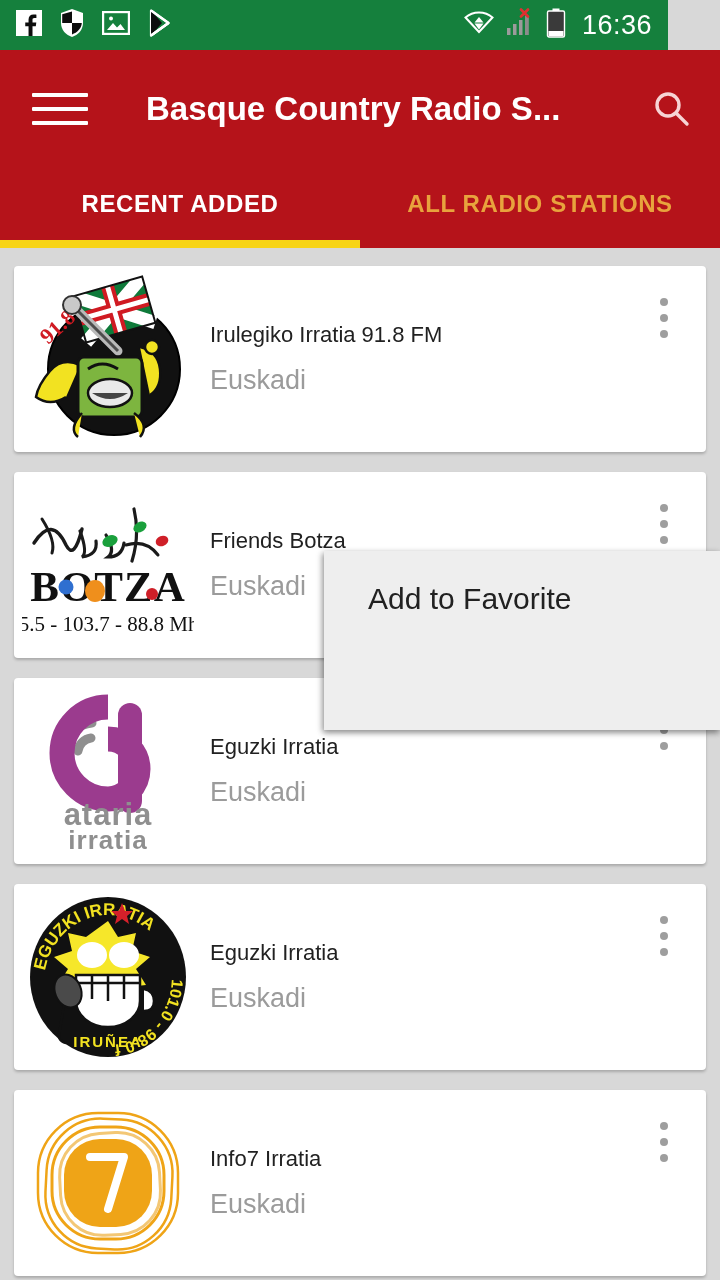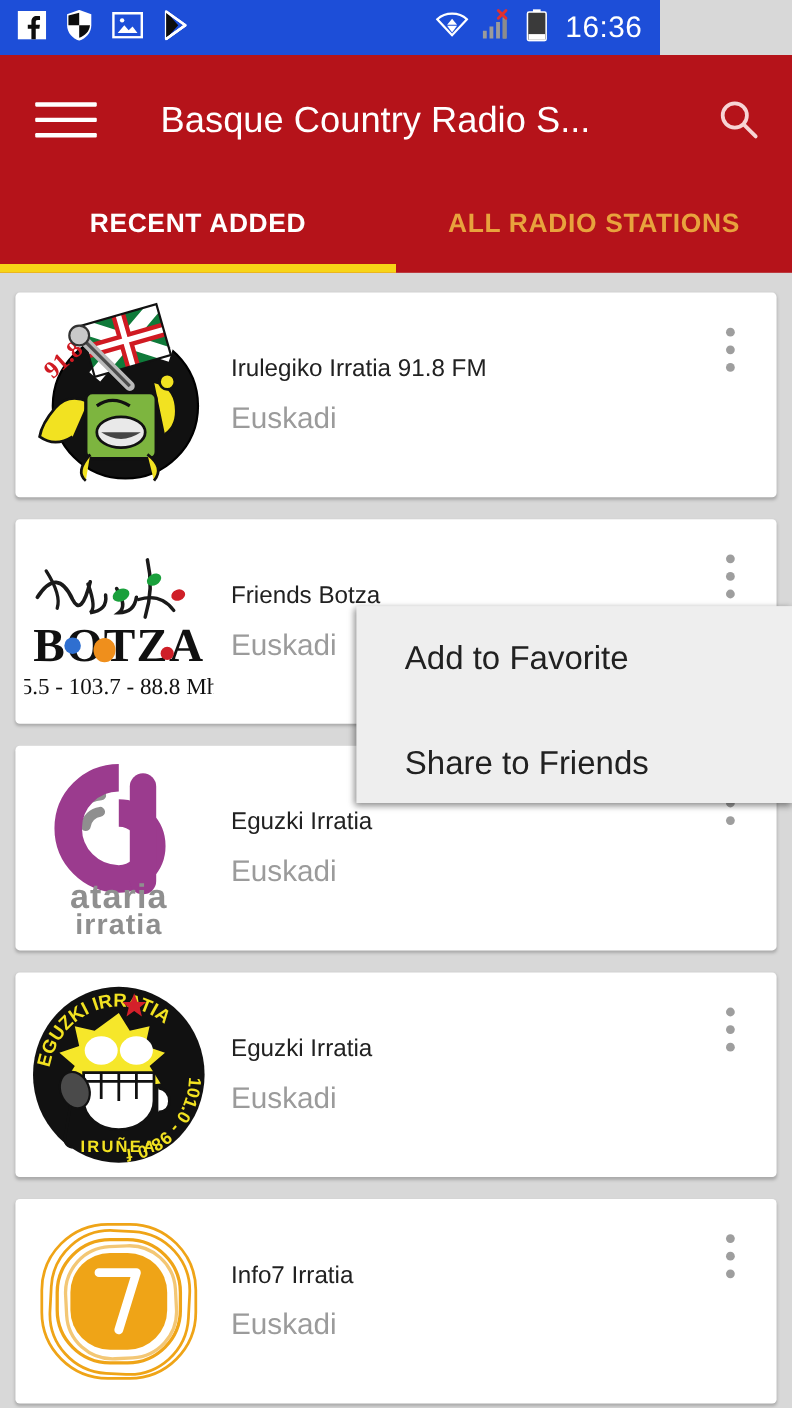--- a/index.html
+++ b/index.html
@@ -7,22 +7,22 @@
     width: 720px; height: 1280px;
     font-family: "Liberation Sans", sans-serif;
     background: #d8d8d8;
     overflow: hidden;
   }
   #app { position: relative; width: 720px; height: 1280px; overflow: hidden; }
 
   
   .statusbar {
     position: absolute; top: 0; left: 0;
-    width: 600px; height: 50px;
-    background: #1d4ed8;
+    width: 668px; height: 50px;
+    background: #15803d;
     display: flex; align-items: center;
     padding: 0 16px;
     gap: 25px;
   }
   .sb-left { display: flex; align-items: center; gap: 18px; }
   .sb-right { margin-left: auto; display: flex; align-items: center; gap: 9px; }
   .sb-icon { display: block; }
   .sb-clock {
     color: #ffffff; font-size: 27px; font-weight: 400;
     letter-spacing: 0.5px; margin-left: 7px; line-height: 1;
@@ -40,21 +40,21 @@
   }
   .hamburger {
     width: 56px; height: 46px; margin-left: 32px;
     display: flex; flex-direction: column; justify-content: center; gap: 10px;
     cursor: pointer;
   }
   .hamburger span { display: block; height: 4px; background: #ffffff; border-radius: 1px; }
   .appbar-title {
     position: absolute; left: 146px; top: 50%;
     transform: translateY(-50%);
-    color: #ffffff; font-size: 33px; font-weight: 400;
+    color: #ffffff; font-size: 33px; font-weight: 700;
     white-space: nowrap;
   }
   .search-btn {
     position: absolute; right: 22px; top: 50%;
     transform: translateY(-50%);
     width: 54px; height: 54px;
     display: flex; align-items: center; justify-content: center;
     cursor: pointer;
   }
 
@@ -374,18 +374,15 @@
         <i></i>
       </div>
     </div>
 
   </div>
 
   <div class="popup">
     <div class="popup-item">
       <span class="popup-item-label">Add to Favorite</span>
     </div>
-    <div class="popup-item">
-      <span class="popup-item-label">Share to Friends</span>
-    </div>
   </div>
 
 </div>
 
 </body></html>

